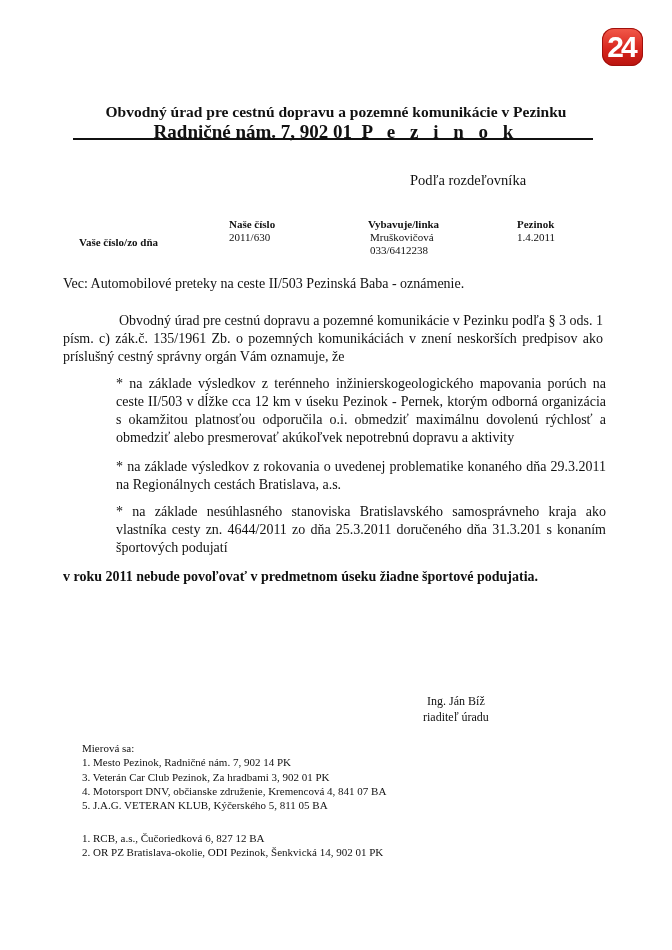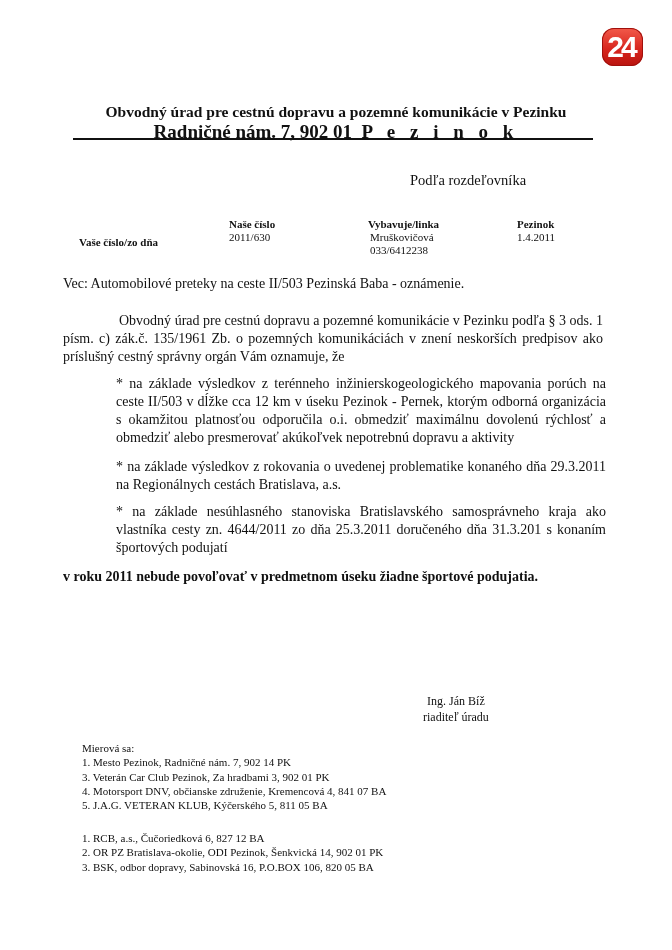--- a/index.html
+++ b/index.html
@@ -81,14 +81,13 @@
   <div>Mierová sa:</div>
   <div>1. Mesto Pezinok, Radničné nám. 7, 902 14 PK</div>
   <div>3. Veterán Car Club Pezinok, Za hradbami 3, 902 01 PK</div>
   <div>4. Motorsport DNV, občianske združenie, Kremencová 4, 841 07 BA</div>
   <div>5. J.A.G. VETERAN KLUB, Kýčerského 5, 811 05 BA</div>
 </div>
 
 <div class="abs list" style="top:831px;">
   <div>1. RCB, a.s., Čučoriedková 6, 827 12 BA</div>
   <div>2. OR PZ Bratislava-okolie, ODI Pezinok, Šenkvická 14, 902 01 PK</div>
-  <div>3. BSK, odbor dopravy, Sabinovská 16, P.O.BOX 106, 820 05 BA</div>
 </div>
 
 </body></html>

